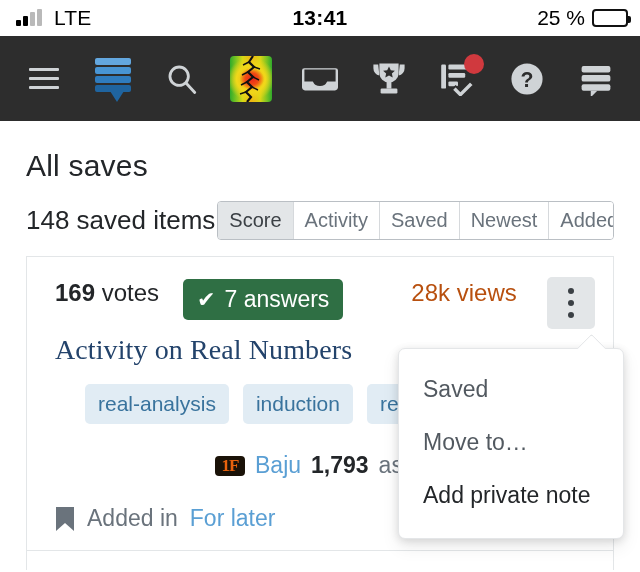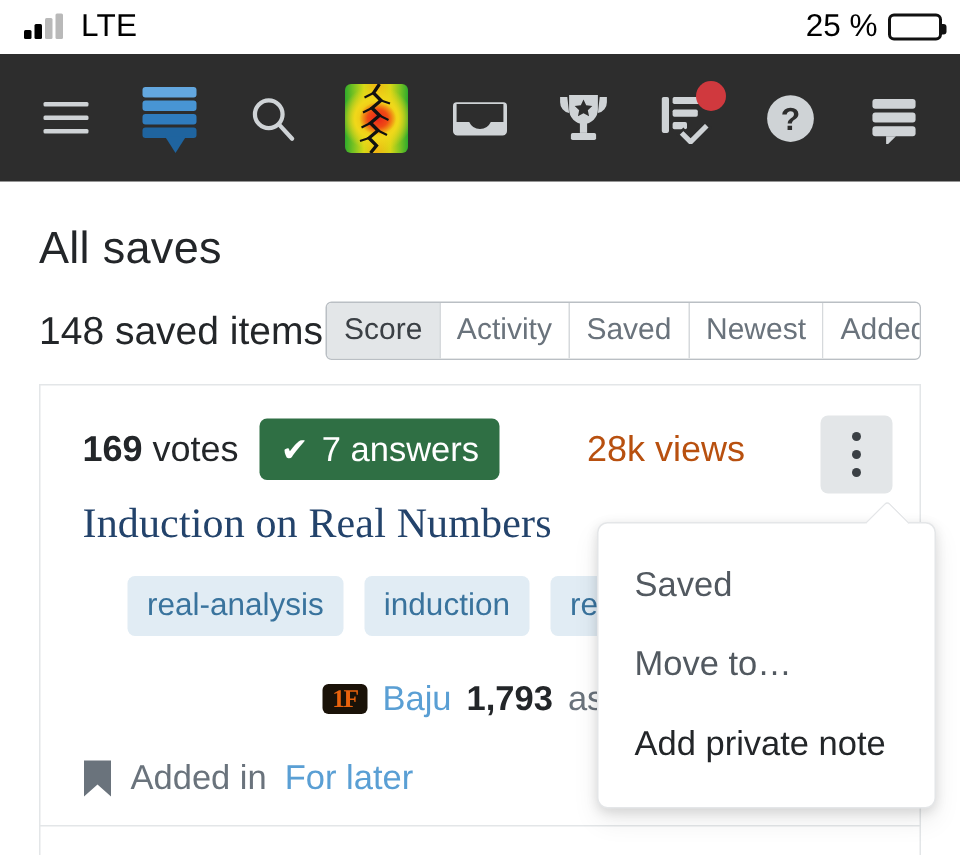--- a/index.html
+++ b/index.html
@@ -129,21 +129,21 @@
     border: 1px solid #e3e6e8;
     border-bottom: none;
     background: #fff;
     padding: 22px 20px 18px 28px;
     position: relative;
     min-height: 284px;
   }
   .card + .card { border-top: 1px solid #e3e6e8; }
   .card2 { min-height: 20px; border-bottom: none; padding: 0; height: 20px; }
 
-  .stats-row { display: flex; align-items: center; gap: 14px; }
+  .stats-row { display: flex; gap: 24px; }
   .votes { font-size: 24px; color: #232629; white-space: nowrap; }
   .votes b { font-weight: bold; }
   .answers-badge {
     background: #2f6f44; color: #fff; border-radius: 5px;
     font-size: 23px; padding: 7px 14px;
     display: flex; align-items: center; gap: 9px; white-space: nowrap;
   }
   .answers-badge .chk { font-size: 22px; line-height: 1; }
   .views { font-size: 24px; color: #b8500f; white-space: nowrap; margin-left: 44px; }
 
@@ -219,20 +219,21 @@
 <div class="statusbar">
   <div class="sb-left">
     <span class="signal">
       <i></i>
         <i></i>
         <i></i>
         <i></i>
     </span>
     <span class="sb-carrier">LTE</span>
   </div>
+  <div class="sb-time">13:41</div>
   <div class="sb-right">
     <span class="sb-battpct">25 %</span>
     <span class="battery"><span class="lvl" style="width:25%"></span></span>
   </div>
 </div>
 
 <div class="navbar">
 
   <div class="nav-btn">
     <span class="hamburger">
@@ -340,21 +341,21 @@
           <b>169</b>
           <span>votes</span>
         </span>
         <span class="answers-badge">
           <span class="chk">✔</span>
           <span>7 answers</span>
         </span>
         <span class="views">28k views</span>
       </div>
 
-      <div class="q-title">Induction on Real Numbers</div>
+      <div class="q-title">Activity on Real Numbers</div>
 
       <div class="tags">
         <span class="tag">real-analysis</span>
         <span class="tag">induction</span>
         <span class="tag">rea</span>
       </div>
 
       <div class="user-row">
         <span class="user-av">1F</span>
         <span class="user-name">Baju</span>

